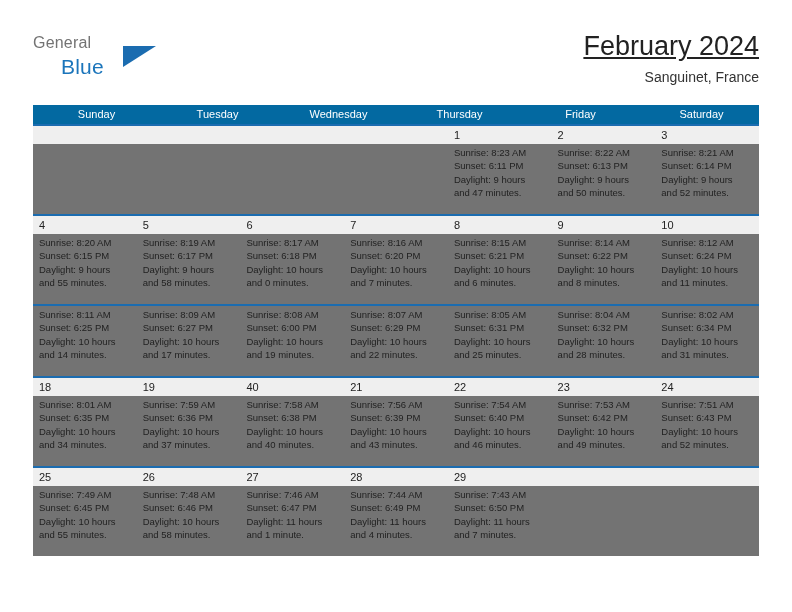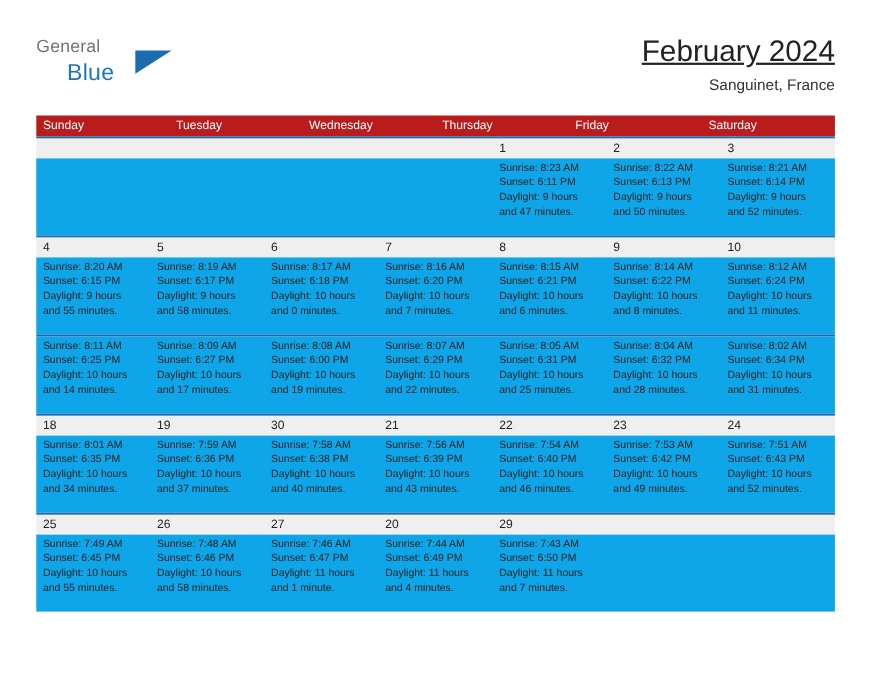--- a/index.html
+++ b/index.html
@@ -86,22 +86,23 @@
 
   
   .calendar {
     position: absolute;
     left: 33px;
     top: 105px;
     width: 726px;
   }
   .dow-row {
     display: flex;
-    background: #b91c1c;
+    background: #0369a1;
     height: 19px;
+    text-align: center;
   }
   .dow-cell {
     flex: 1 1 0;
     color: #ffffff;
     font-size: 11px;
     line-height: 19px;
     padding-left: 6px;
     box-sizing: border-box;
     white-space: nowrap;
   }
@@ -120,21 +121,21 @@
   .num-cell {
     flex: 1 1 0;
     font-size: 11px;
     line-height: 18px;
     padding-left: 6px;
     box-sizing: border-box;
     color: #222222;
   }
   .details-row {
     display: flex;
-    background: #0ea5e9;
+    background: #737373;
     height: 70px;
   }
   .detail-cell {
     flex: 1 1 0;
     padding: 2px 6px 0 6px;
     box-sizing: border-box;
     font-size: 9.5px;
     line-height: 13.4px;
     color: #222222;
   }
@@ -329,21 +330,21 @@
           <div class="line">Daylight: 10 hours</div>
           <div class="line">and 31 minutes.</div>
         </div>
       </div>
     </div>
 
     <div class="week">
       <div class="numbers-row">
         <div class="num-cell">18</div>
         <div class="num-cell">19</div>
-        <div class="num-cell">30</div>
+        <div class="num-cell">40</div>
         <div class="num-cell">21</div>
         <div class="num-cell">22</div>
         <div class="num-cell">23</div>
         <div class="num-cell">24</div>
       </div>
       <div class="details-row">
         <div class="detail-cell">
           <div class="line">Sunrise: 8:01 AM</div>
           <div class="line">Sunset: 6:35 PM</div>
           <div class="line">Daylight: 10 hours</div>
@@ -386,21 +387,21 @@
           <div class="line">and 52 minutes.</div>
         </div>
       </div>
     </div>
 
     <div class="week">
       <div class="numbers-row">
         <div class="num-cell">25</div>
         <div class="num-cell">26</div>
         <div class="num-cell">27</div>
-        <div class="num-cell">20</div>
+        <div class="num-cell">28</div>
         <div class="num-cell">29</div>
         <div class="num-cell"></div>
         <div class="num-cell"></div>
       </div>
       <div class="details-row">
         <div class="detail-cell">
           <div class="line">Sunrise: 7:49 AM</div>
           <div class="line">Sunset: 6:45 PM</div>
           <div class="line">Daylight: 10 hours</div>
           <div class="line">and 55 minutes.</div>

